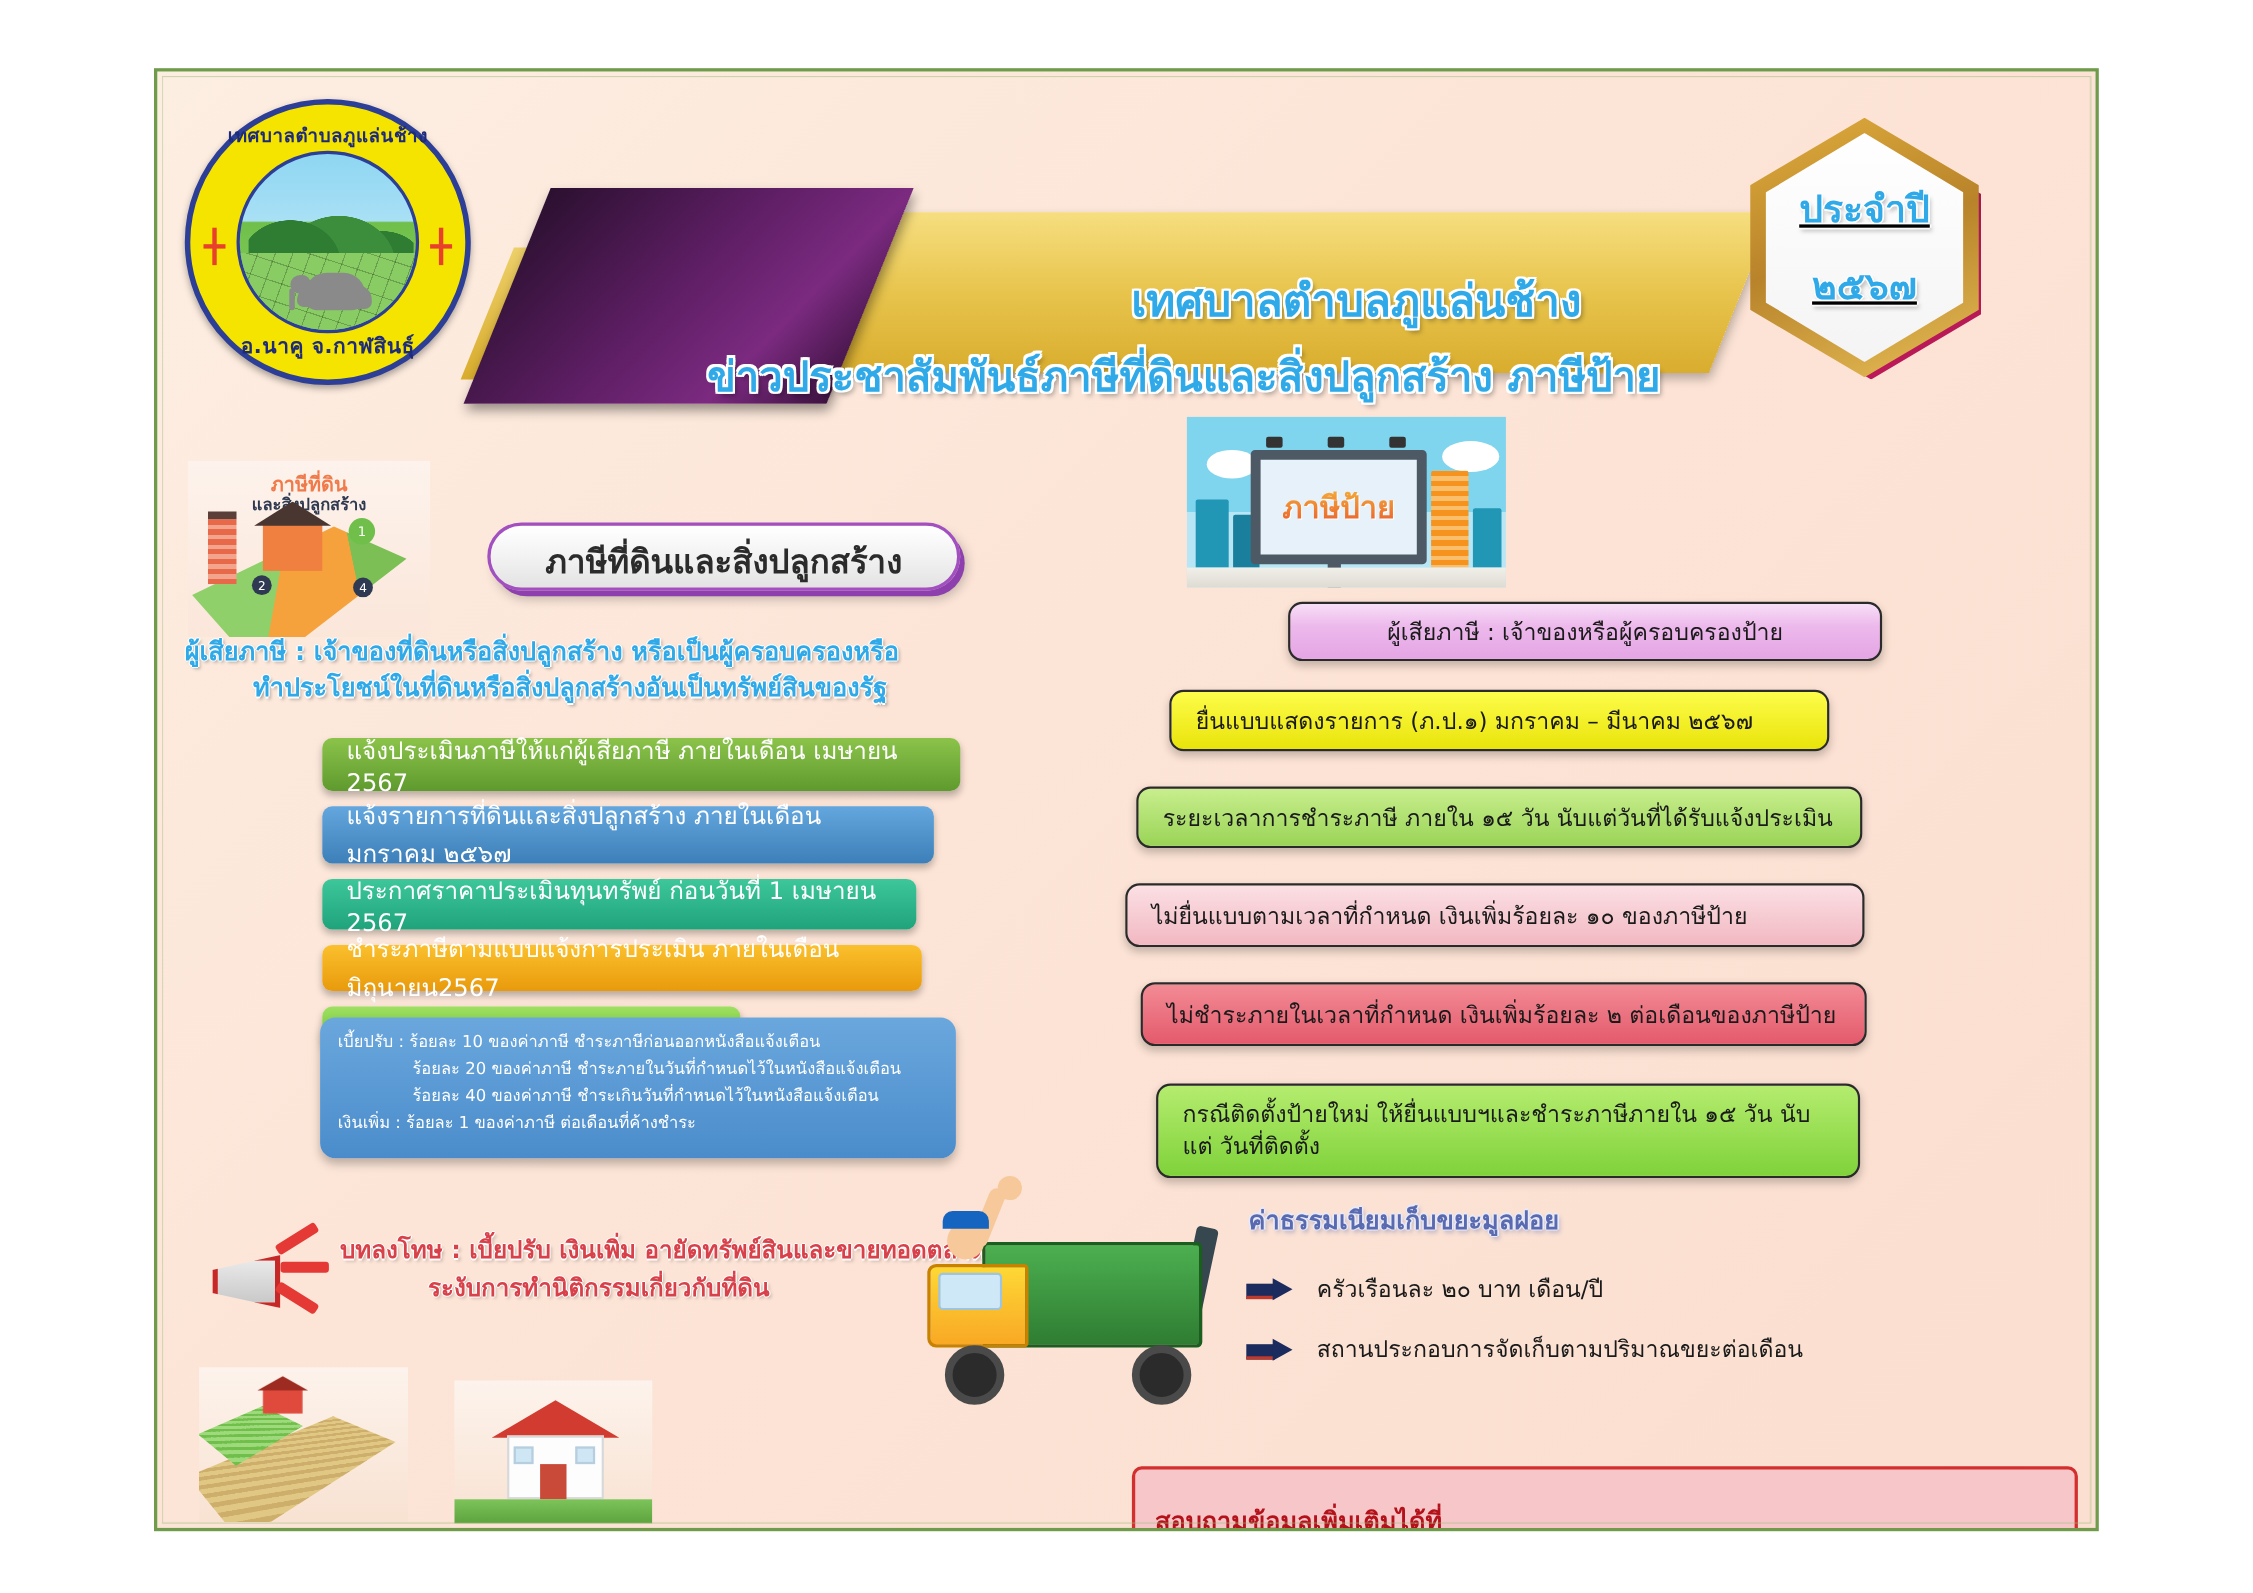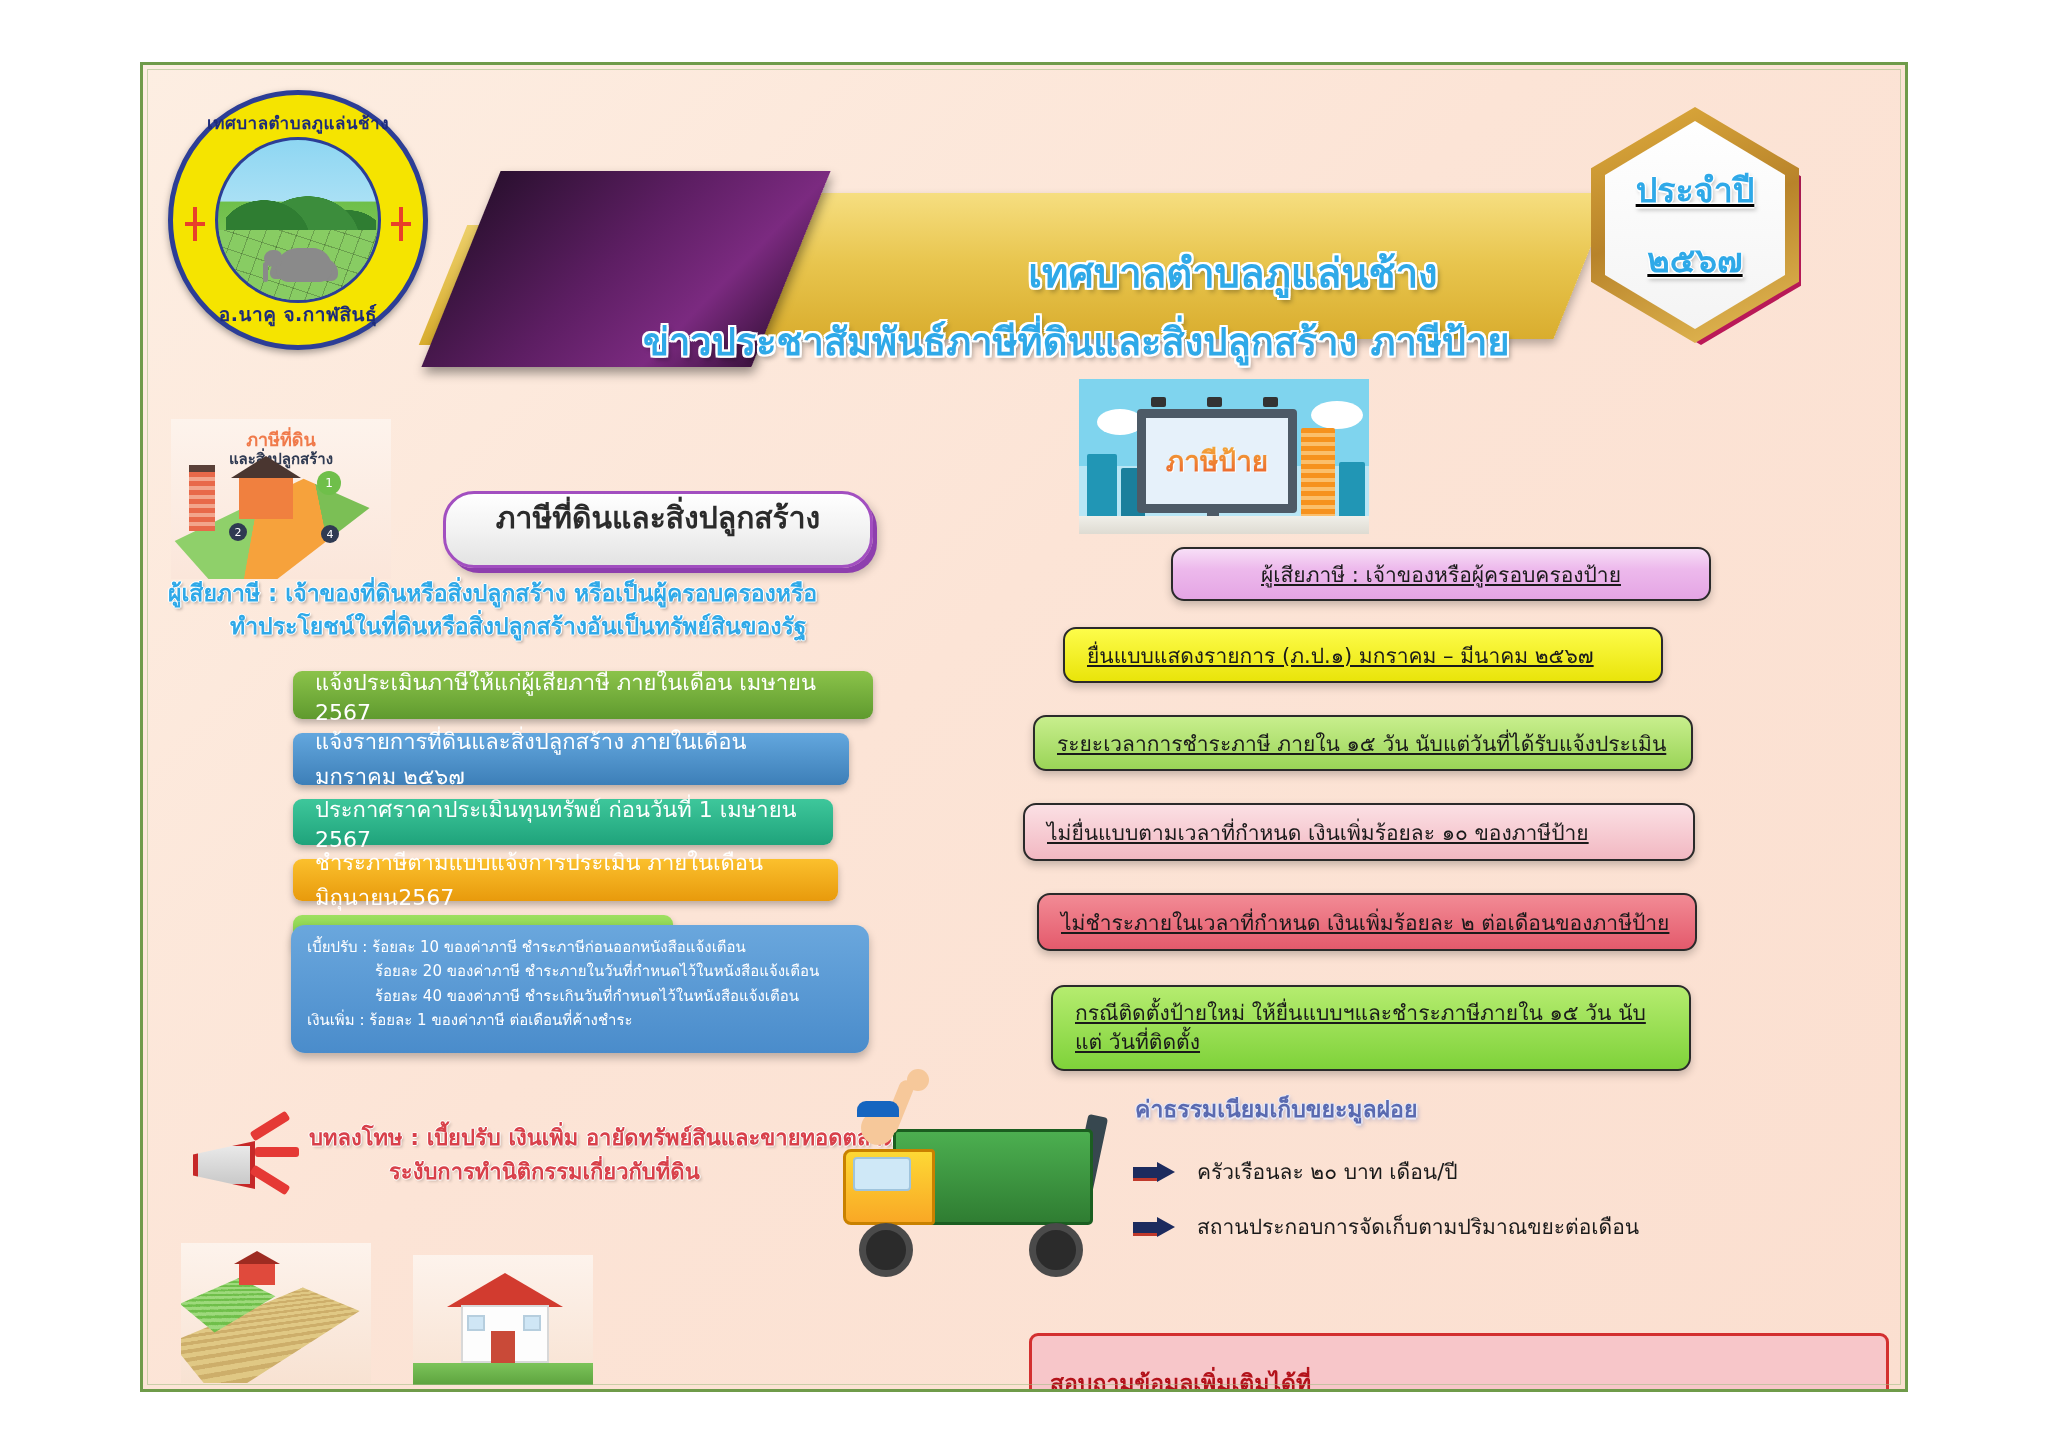--- a/index.html
+++ b/index.html
@@ -180,26 +180,26 @@
     background:#2f3a52; color:#fff; font-size:11px;
     display:flex; align-items:center; justify-content:center;
   }
   .tl-tree{
     position:absolute; left:146px; top:52px; width:24px; height:24px;
     border-radius:50%; background:#6fbf4a; color:#fff; font-size:12px;
     display:flex; align-items:center; justify-content:center;
   }
 
   .title-pill{
-    position:absolute; left:300px; top:126px; width:430px; height:77px;
+    position:absolute; left:300px; top:110px; width:430px; height:62px;
     border-radius:31px;
     background:linear-gradient(#ffffff 0%,#f2f2f2 52%,#e3e3e3 100%);
     border:3px solid #a24fc0;
     box-shadow:5px 6px 0 -1px #8e3fae, 6px 8px 10px rgba(0,0,0,.22);
-    display:flex; align-items:flex-start; justify-content:center;
+    display:flex; align-items:flex-end; justify-content:center;
   }
   .title-pill span{ font-size:30px; font-weight:bold; color:#2b2b2b; }
 
   .payer-l{
     position:absolute; left:25px; top:212px; width:830px;
     color:#2fa9e8; font-weight:bold; font-size:23px; line-height:1.45;
     text-shadow:-1.2px 0 #fff,1.2px 0 #fff,0 -1.2px #fff,0 1.2px #fff,2px 2px 3px rgba(0,0,0,.3);
   }
   .payer-l .r2{ display:block; padding-left:62px; }
 
@@ -384,21 +384,20 @@
     position:absolute; left:0; bottom:0; width:100%; height:18px;
     background:linear-gradient(#f0efe9,#dedbd2);
   }
 
   .r-box{
     position:absolute; border-radius:13px;
     display:flex; align-items:center;
     font-size:21px; color:#1a1a1a; padding:0 22px;
     border:2.5px solid #2a2a2a;
     box-shadow:0 4px 8px rgba(0,0,0,.22);
-    text-decoration:underline;
   }
   .rb0{ left:148px; top:182px;  width:540px; height:54px;
         background:linear-gradient(#f7dff7 0%,#edb9ec 40%,#e4a5e4 100%);
         justify-content:center; }
   .rb1{ left:40px;  top:262px;  width:600px; height:56px;
         background:linear-gradient(#fdfc4a,#e9e40a); }
   .rb2{ left:10px;  top:350px;  width:660px; height:56px;
         background:linear-gradient(#c8ee8d,#9ad457); }
   .rb3{ left:0px;   top:438px;  width:672px; height:58px;
         background:linear-gradient(#fbe0e4,#f2b8c2); }

